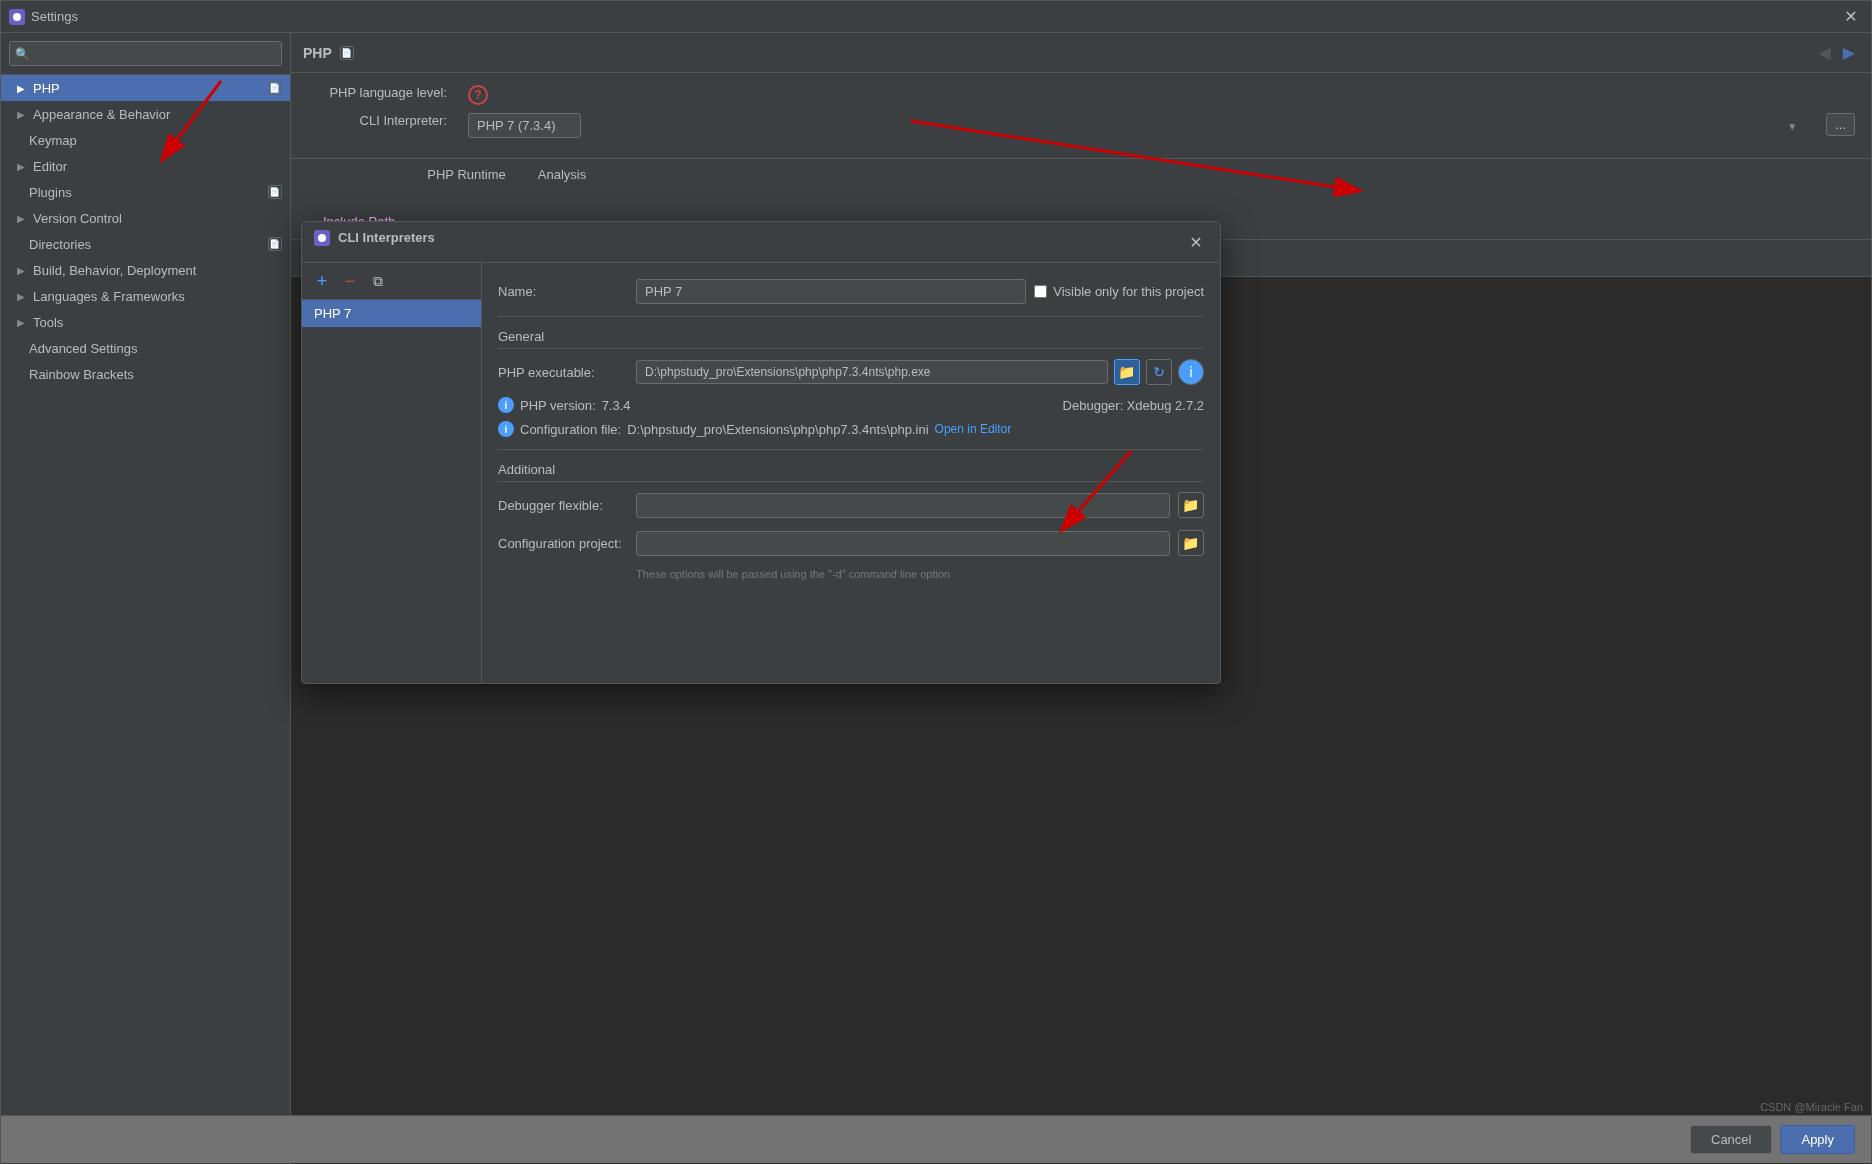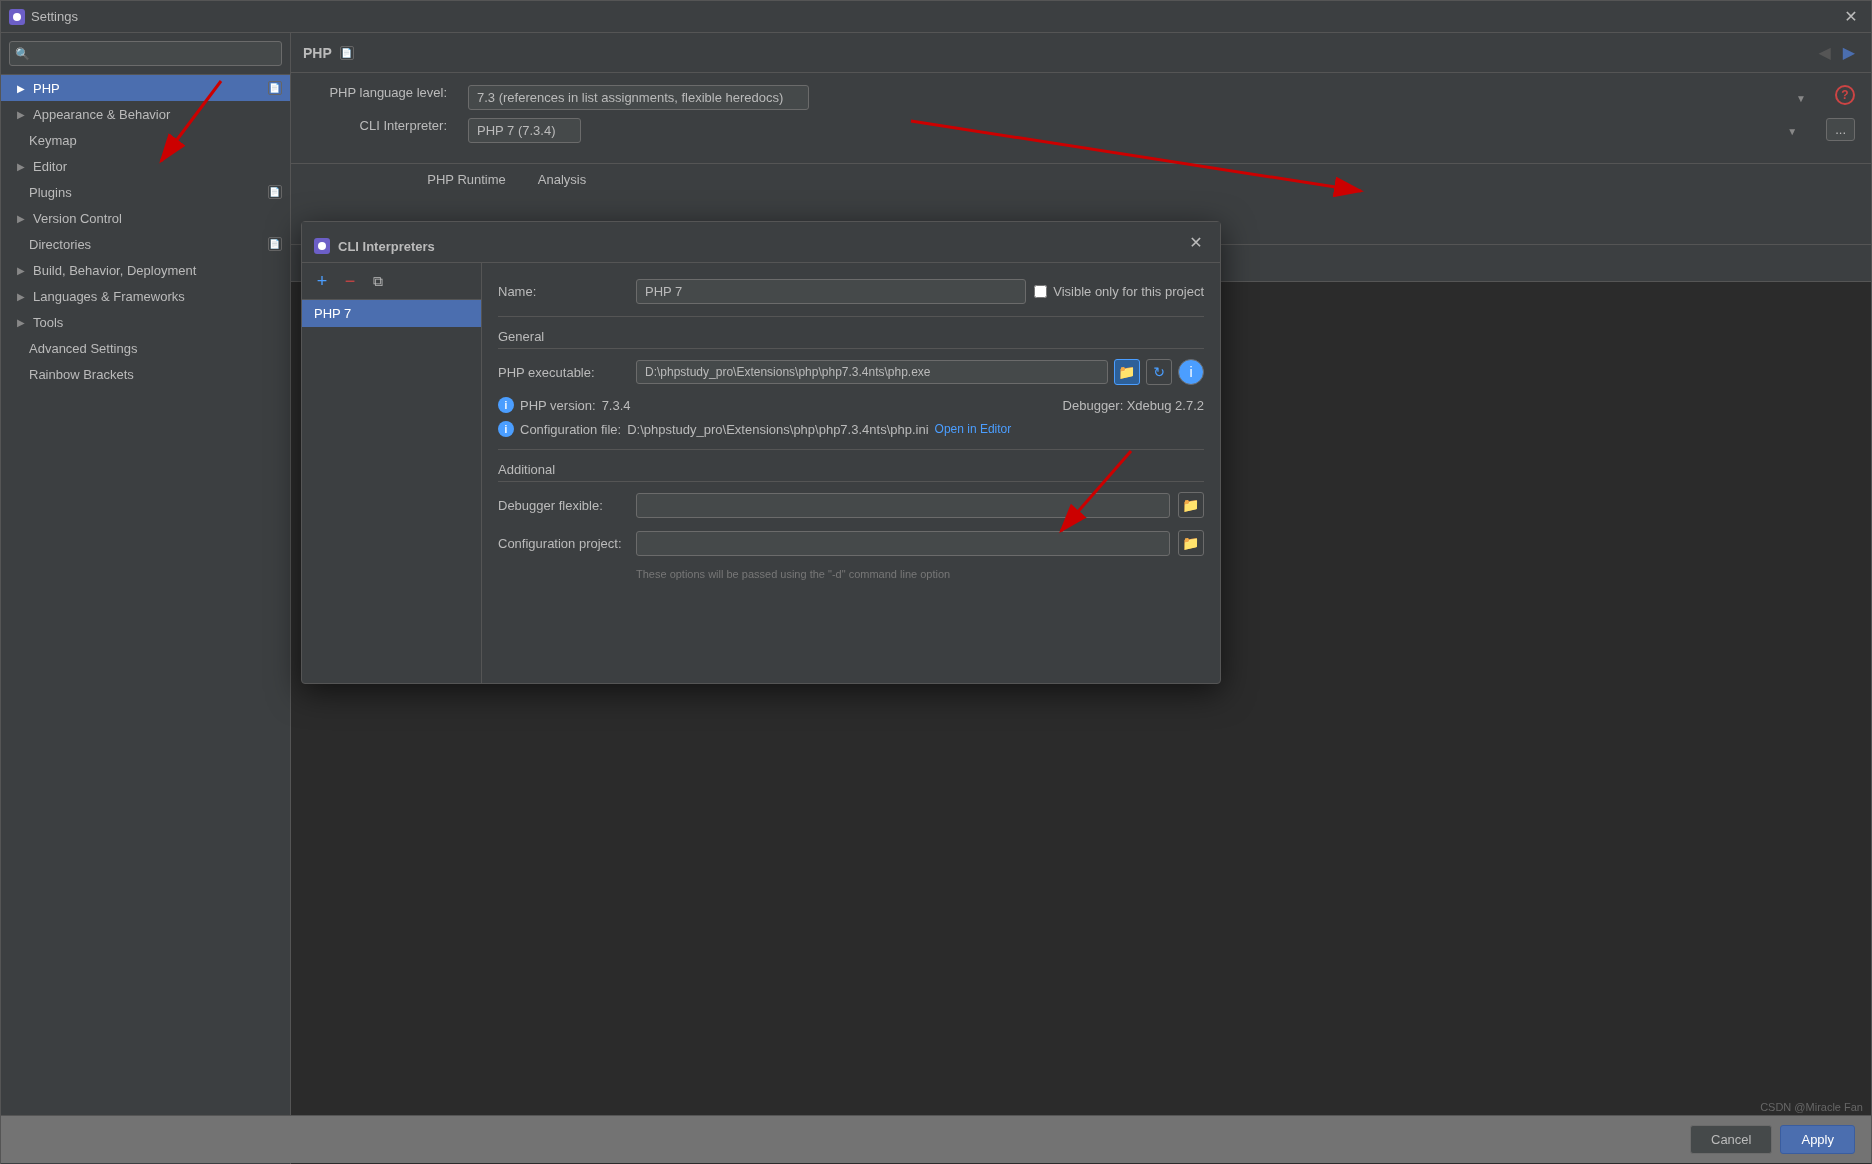--- a/index.html
+++ b/index.html
@@ -326,21 +326,21 @@
       top: 220px;
       left: 300px;
       width: 920px;
       background: #3c3f41;
       border: 1px solid #555;
       border-radius: 4px;
       box-shadow: 0 8px 32px rgba(0,0,0,0.6);
     }
     .dialog-titlebar {
       display: flex;
-      align-items: flex-end;
+      align-items: flex-start;
       padding: 8px 12px;
       background: #3c3f41;
       border-bottom: 1px solid #555;
       gap: 8px;
     }
     .dialog-title-icon {
       width: 16px; height: 16px;
       background: #6c5fc7;
       border-radius: 3px;
       display: flex; align-items: center; justify-content: center;
@@ -607,23 +607,20 @@
         <div class="panel-title-icon">📄</div>
         <div class="panel-nav-arrows">
           <span class="nav-arrow disabled">◀</span>
           <span class="nav-arrow">▶</span>
         </div>
       </div>
 
       <div class="form-area">
         <div class="form-row">
           <span class="form-label">PHP language level:</span>
-          <div class="form-select-wrapper">
-            <select class="form-select"><option>7.3 (references in list assignments, flexible heredocs)</option></select>
-          </div>
           <div class="help-circle">?</div>
         </div>
         <div class="form-row">
           <span class="form-label">CLI Interpreter:</span>
           <div class="form-select-wrapper">
             <select class="form-select"><option>PHP 7 (7.3.4)</option></select>
           </div>
           <button class="form-btn-dots">...</button>
         </div>
       </div>

